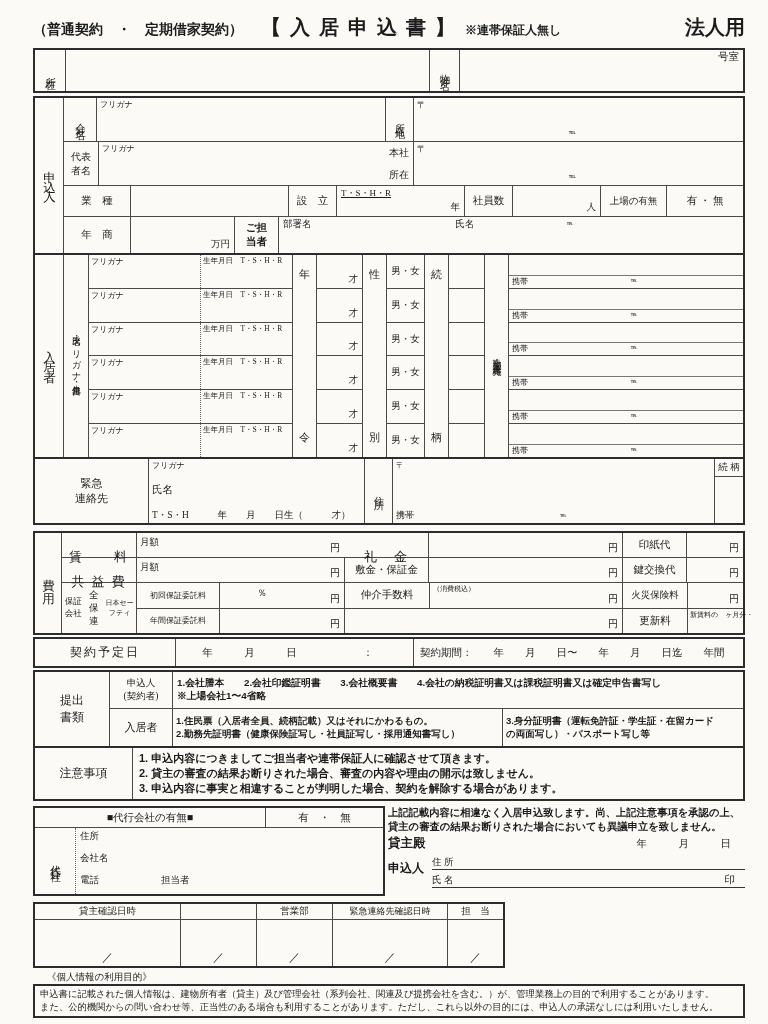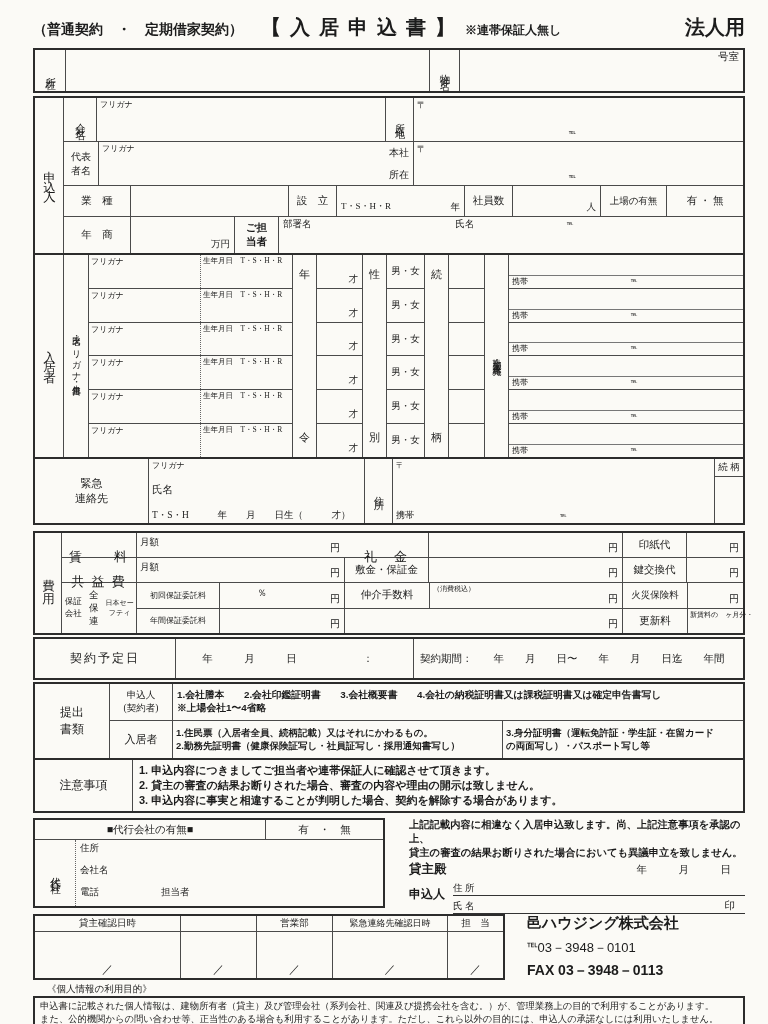--- a/index.html
+++ b/index.html
@@ -37,21 +37,21 @@
   .room { align-self: flex-end; margin-left: auto; font-size: 10.5px; padding: 0 4px 2px 0; }
 
   
   .wsec { width: 28px; font-size: 12.5px; letter-spacing: 10px; }
   .h44 { height: 44px; }
   .addr-cell { position: relative; }
   .addr-cell .post { position: absolute; top: 1px; left: 3px; font-size: 9px; }
   .addr-cell .tel { position: absolute; bottom: 2px; left: 47%; font-size: 8.5px; }
   .lbl2 { width: 34px; font-size: 10px; text-align: center; display:flex; flex-direction:column; justify-content:center; }
   .corner-br { position: absolute; bottom: 2px; right: 4px; font-size: 9.5px; }
-  .era { position: absolute; top: 14px; left: 4px; font-size: 9px; }
+  .era { position: absolute; top: 1px; left: 4px; font-size: 9px; text-decoration: underline; }
   .namecell { position: relative; }
   .dotl { border-left: 1px dotted #666; }
   .span-col { display: flex; flex-direction: column; justify-content: space-between; align-items: center; padding: 12px 0; font-size: 11px; }
   .contact-bot { margin-top: auto; border-top: 1px solid #777; position: relative; height: 13px; }
   .contact-bot .k { position: absolute; left: 3px; bottom: 1px; font-size: 8px; }
   .contact-bot .t { position: absolute; left: 52%; bottom: 1px; font-size: 8px; }
 
   
   .fee-row { height: 25px; }
   .fee-lab { font-size: 13px; letter-spacing: 2px; margin-top: 24px; }
@@ -407,21 +407,21 @@
             <div class="cen md" style="width:64px">更新料</div>
             <div class="bl rel f1">
               <span class="abs" style="top:1px;left:2px;font-size:7px;white-space:nowrap">新賃料の　ヶ月分・</span>
             </div>
           </div>
         </div>
       </div>
     </div>
   </div>
 
-  <div class="box r" style="height:43px;margin-top:2px">
+  <div class="box r" style="height:31px;margin-top:2px">
     <div class="cen" style="width:140px;font-size:12px;letter-spacing:2px">契約予定日</div>
     <div class="bl r f1">
       <span class="cen md" style="flex:1">年　　　月　　　日</span>
       <span class="cen md" style="width:90px">：</span>
     </div>
     <div class="bl cen md" style="width:330px;justify-content:flex-start;padding-left:6px">契約期間：　　年　　月　　日〜　　年　　月　　日迄　　年間</div>
   </div>
 
   <div class="box" style="margin-top:2px">
     <div class="r">
@@ -474,21 +474,21 @@
         <div class="col f1" style="border-left:1px dotted #666">
           <div class="f1" style="padding:2px 4px;font-size:9.5px">住所</div>
           <div class="f1" style="padding:2px 4px;font-size:9.5px">会社名</div>
           <div class="f1 r" style="padding:2px 4px;font-size:9.5px">
             <span>電話</span>
             <span style="margin-left:62px">担当者</span>
           </div>
         </div>
       </div>
     </div>
-    <div class="col f1" style="padding-left:24px">
+    <div class="col f1" style="padding-left:3px">
       <span class="gothic" style="font-size:10.3px;font-weight:bold">上記記載内容に相違なく入居申込致します。尚、上記注意事項を承認の上、</span>
       <span class="gothic" style="font-size:10.3px;font-weight:bold">貸主の審査の結果お断りされた場合においても異議申立を致しません。</span>
       <div class="r" style="margin-top:1px;align-items:baseline">
         <span class="gothic" style="font-size:12.5px;font-weight:bold">貸主殿</span>
         <span class="md" style="margin-left:auto;margin-right:14px">年　　　月　　　日</span>
       </div>
       <div class="r" style="margin-top:2px">
         <span class="gothic" style="font-size:12px;font-weight:bold;margin-top:6px">申込人</span>
         <div class="col f1" style="margin-left:8px">
           <div class="r" style="border-bottom:1px solid #333;height:16px;align-items:flex-end">
@@ -523,25 +523,20 @@
             <span class="sl">／</span>
           </div>
         <div class="bl slashcell" style="width:115px">
             <span class="sl">／</span>
           </div>
         <div class="bl slashcell f1">
             <span class="sl">／</span>
           </div>
       </div>
     </div>
-    <div class="col" style="padding-left:22px;justify-content:space-between">
-      <span class="gothic" style="font-size:15px;font-weight:bold">邑ハウジング株式会社</span>
-      <span class="gothic" style="font-size:13px">℡03－3948－0101</span>
-      <span class="gothic" style="font-size:14px;font-weight:bold">FAX 03－3948－0113</span>
-    </div>
   </div>
 
   <div style="margin-top:3px">
     <div class="gothic" style="font-size:9.5px;font-weight:normal;padding-left:14px">《個人情報の利用目的》</div>
     <div class="box col" style="padding:2px 5px">
       <span class="gothic" style="font-size:9.3px">申込書に記載された個人情報は、建物所有者（貸主）及び管理会社（系列会社、関連及び提携会社を含む。）が、管理業務上の目的で利用することがあります。</span>
       <span class="gothic" style="font-size:9.3px">また、公的機関からの問い合わせ等、正当性のある場合も利用することがあります。ただし、これら以外の目的には、申込人の承諾なしには利用いたしません。</span>
     </div>
   </div>
 

